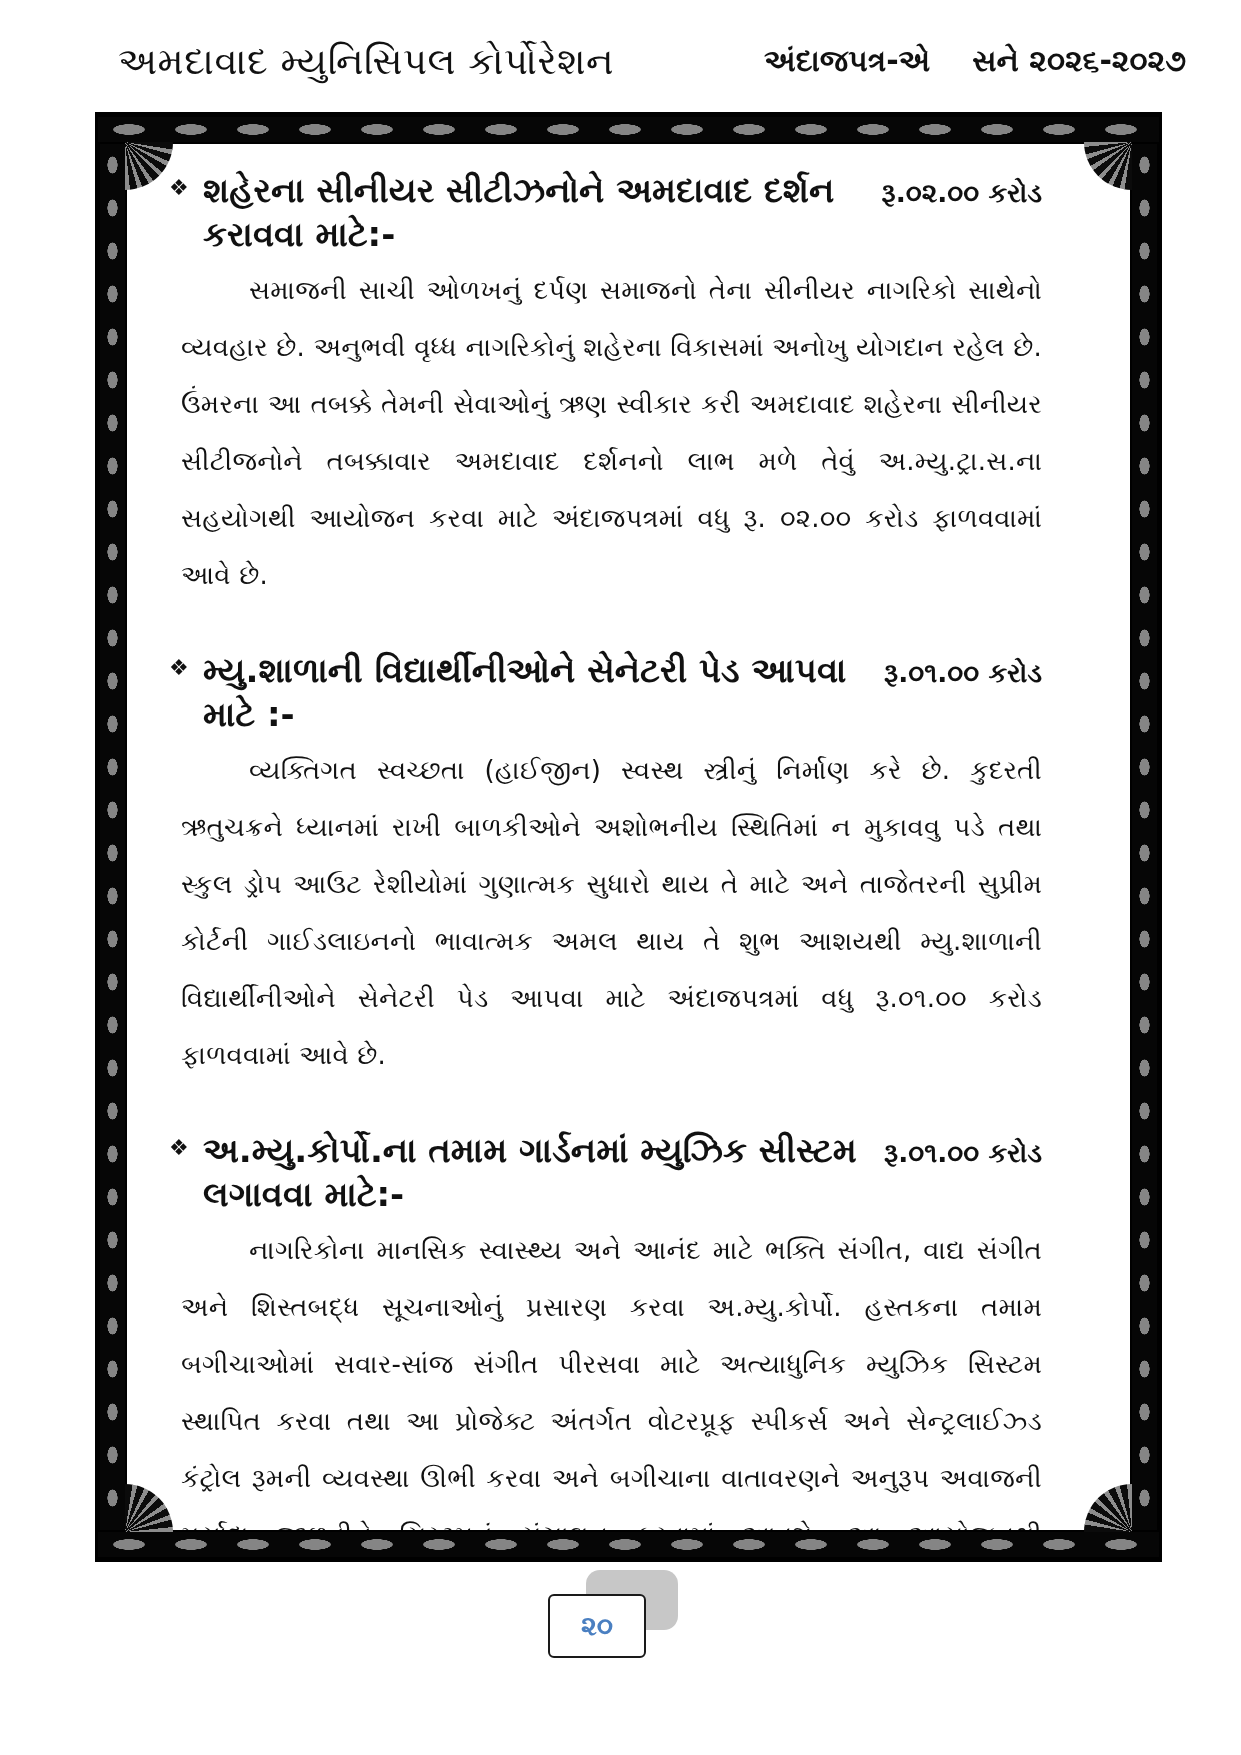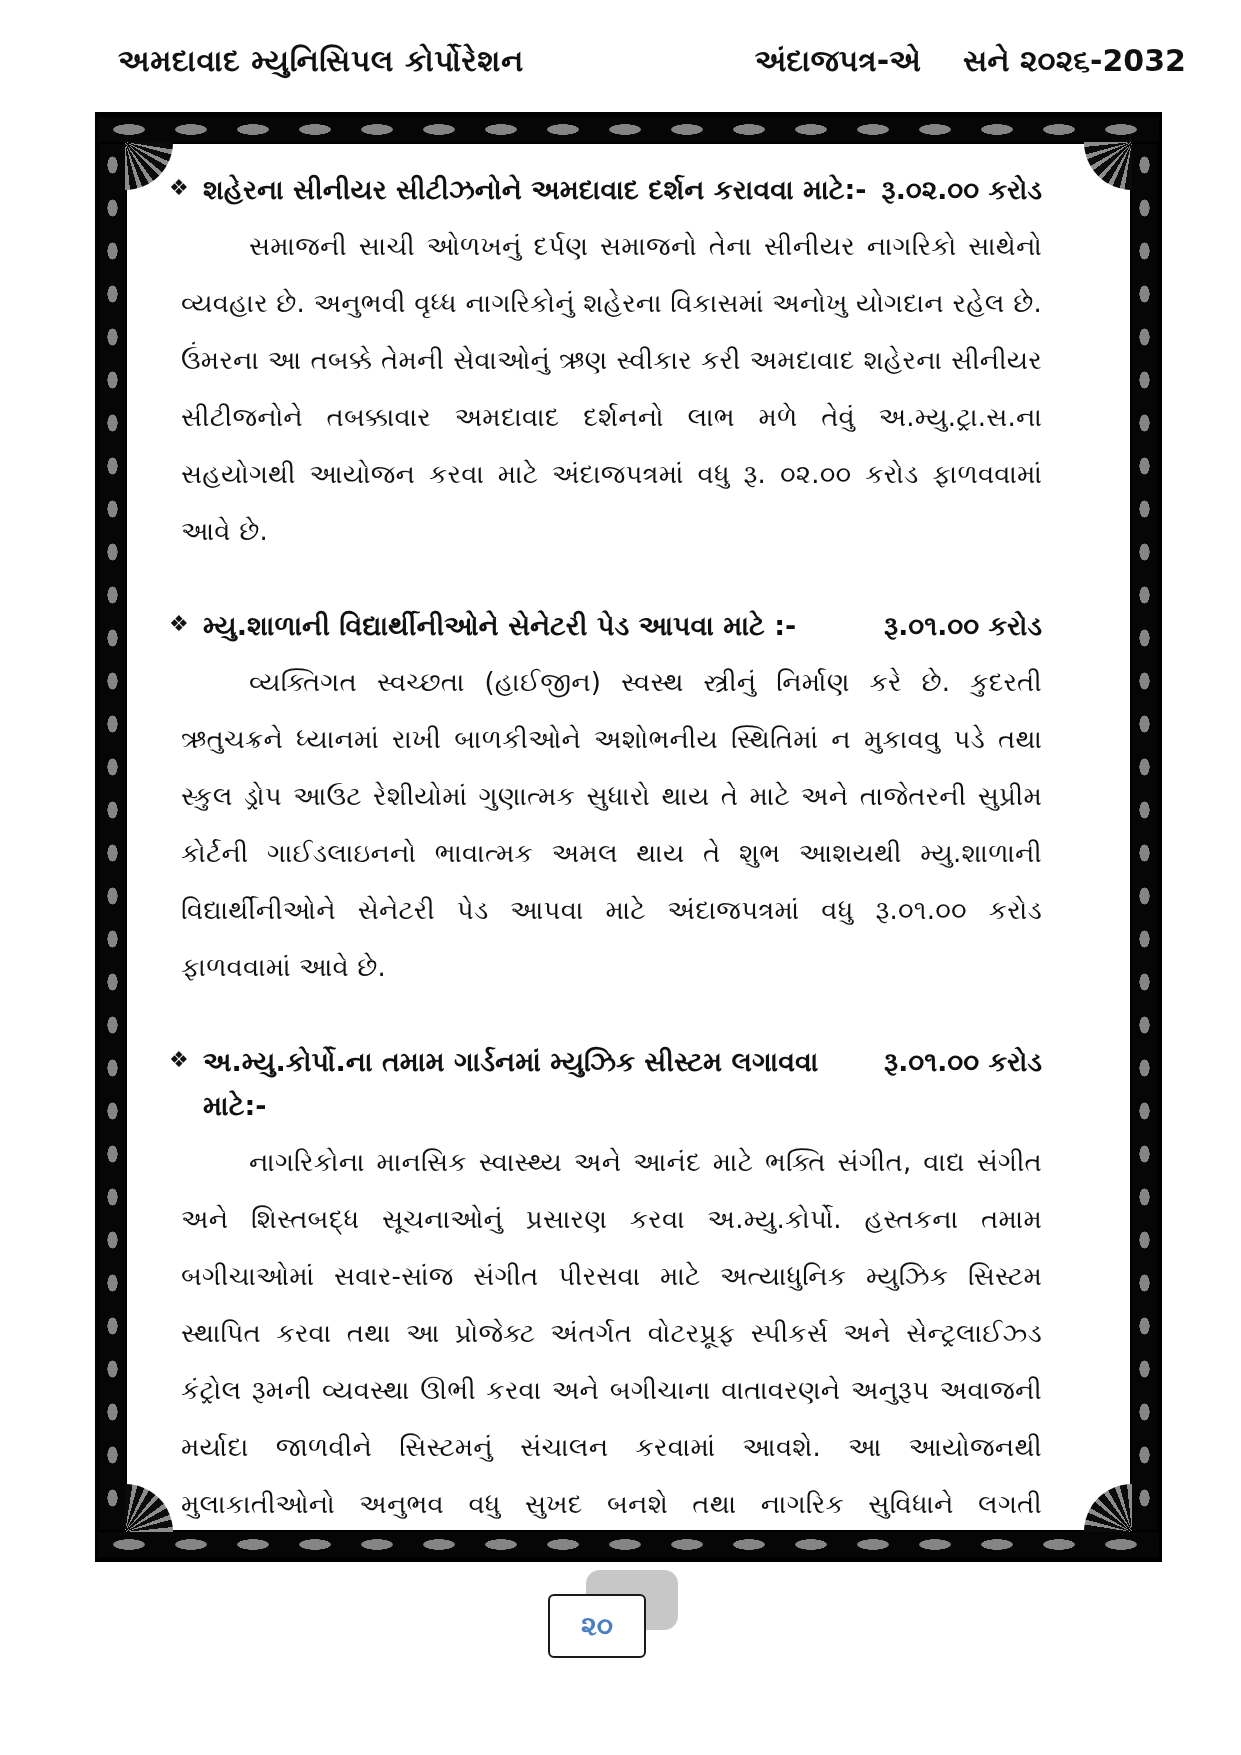--- a/index.html
+++ b/index.html
@@ -7,21 +7,21 @@
     width:1241px;height:1755px;position:relative;background:#ffffff;
     font-family:"DejaVu Sans","Liberation Sans",sans-serif;color:#111;
     overflow:hidden;
   }
   
   .header{
     position:absolute;left:0;top:0;width:1241px;height:112px;
     display:flex;align-items:center;justify-content:space-between;
     padding:10px 55px 0 118px;box-sizing:border-box;
   }
-  .org-name{font-size:30px;font-weight:bold;letter-spacing:.5px;white-space:nowrap;}
+  .org-name{font-size:37px;font-weight:normal;letter-spacing:.5px;white-space:nowrap;}
   .hdr-right{display:flex;align-items:flex-start;gap:42px;font-size:30px;font-weight:bold;white-space:nowrap;}
   .logo-wrap{width:100px;height:100px;flex:none;margin-top:6px;}
   
   .frame{
     position:absolute;left:95px;top:112px;width:1067px;height:1450px;
     border:3px solid #000;box-sizing:border-box;background:#fff;
   }
   .band{position:absolute;background-color:#060606;}
   .band-top,.band-bottom{
     left:0;right:0;height:29px;
@@ -47,21 +47,21 @@
   
   .content{
     position:absolute;left:29px;right:29px;top:29px;bottom:29px;
     padding:24px 88px 10px 42px;box-sizing:border-box;background:#fff;overflow:hidden;
   }
   .section{margin-bottom:44px;}
   .sec-head{display:flex;align-items:flex-start;}
   .bullet{width:34px;flex:none;font-size:22px;line-height:40px;color:#111;}
   .sec-titles{flex:1;}
   .title-row{display:flex;justify-content:space-between;align-items:baseline;}
-  .sec-title{font-size:27px;font-weight:bold;line-height:44px;}
+  .sec-title{font-size:34px;font-weight:bold;line-height:44px;}
   .amount{font-size:26.5px;font-weight:bold;white-space:nowrap;margin-left:4px;line-height:44px;}
   p.body{
     margin:6px 0 0 12px;font-size:26px;line-height:57px;text-align:justify;
     text-indent:68px;letter-spacing:.2px;
   }
   
   .pagebox-wrap{position:absolute;left:548px;top:1570px;width:150px;height:100px;}
   .pagebox-shadow{
     position:absolute;left:38px;top:0;width:92px;height:60px;
     background:#c7c7c7;border-radius:14px;
@@ -75,21 +75,21 @@
   
   .seal-caption{font-size:7px;}
 </style>
 </head>
 <body>
 
 <div class="header">
   <div class="org-name">અમદાવાદ મ્યુનિસિપલ કોર્પોરેશન</div>
   <div class="hdr-right">
     <span>અંદાજપત્ર-એ</span>
-    <span>સને ૨૦૨૬-2032</span>
+    <span>સને ૨૦૨૬-૨૦૨૭</span>
   </div>
 </div>
 
 <div class="frame">
   <div class="band band-top"></div>
   <div class="band band-bottom"></div>
   <div class="band band-left"></div>
   <div class="band band-right"></div>
   <div class="corner tl"></div>
   <div class="corner tr"></div>

